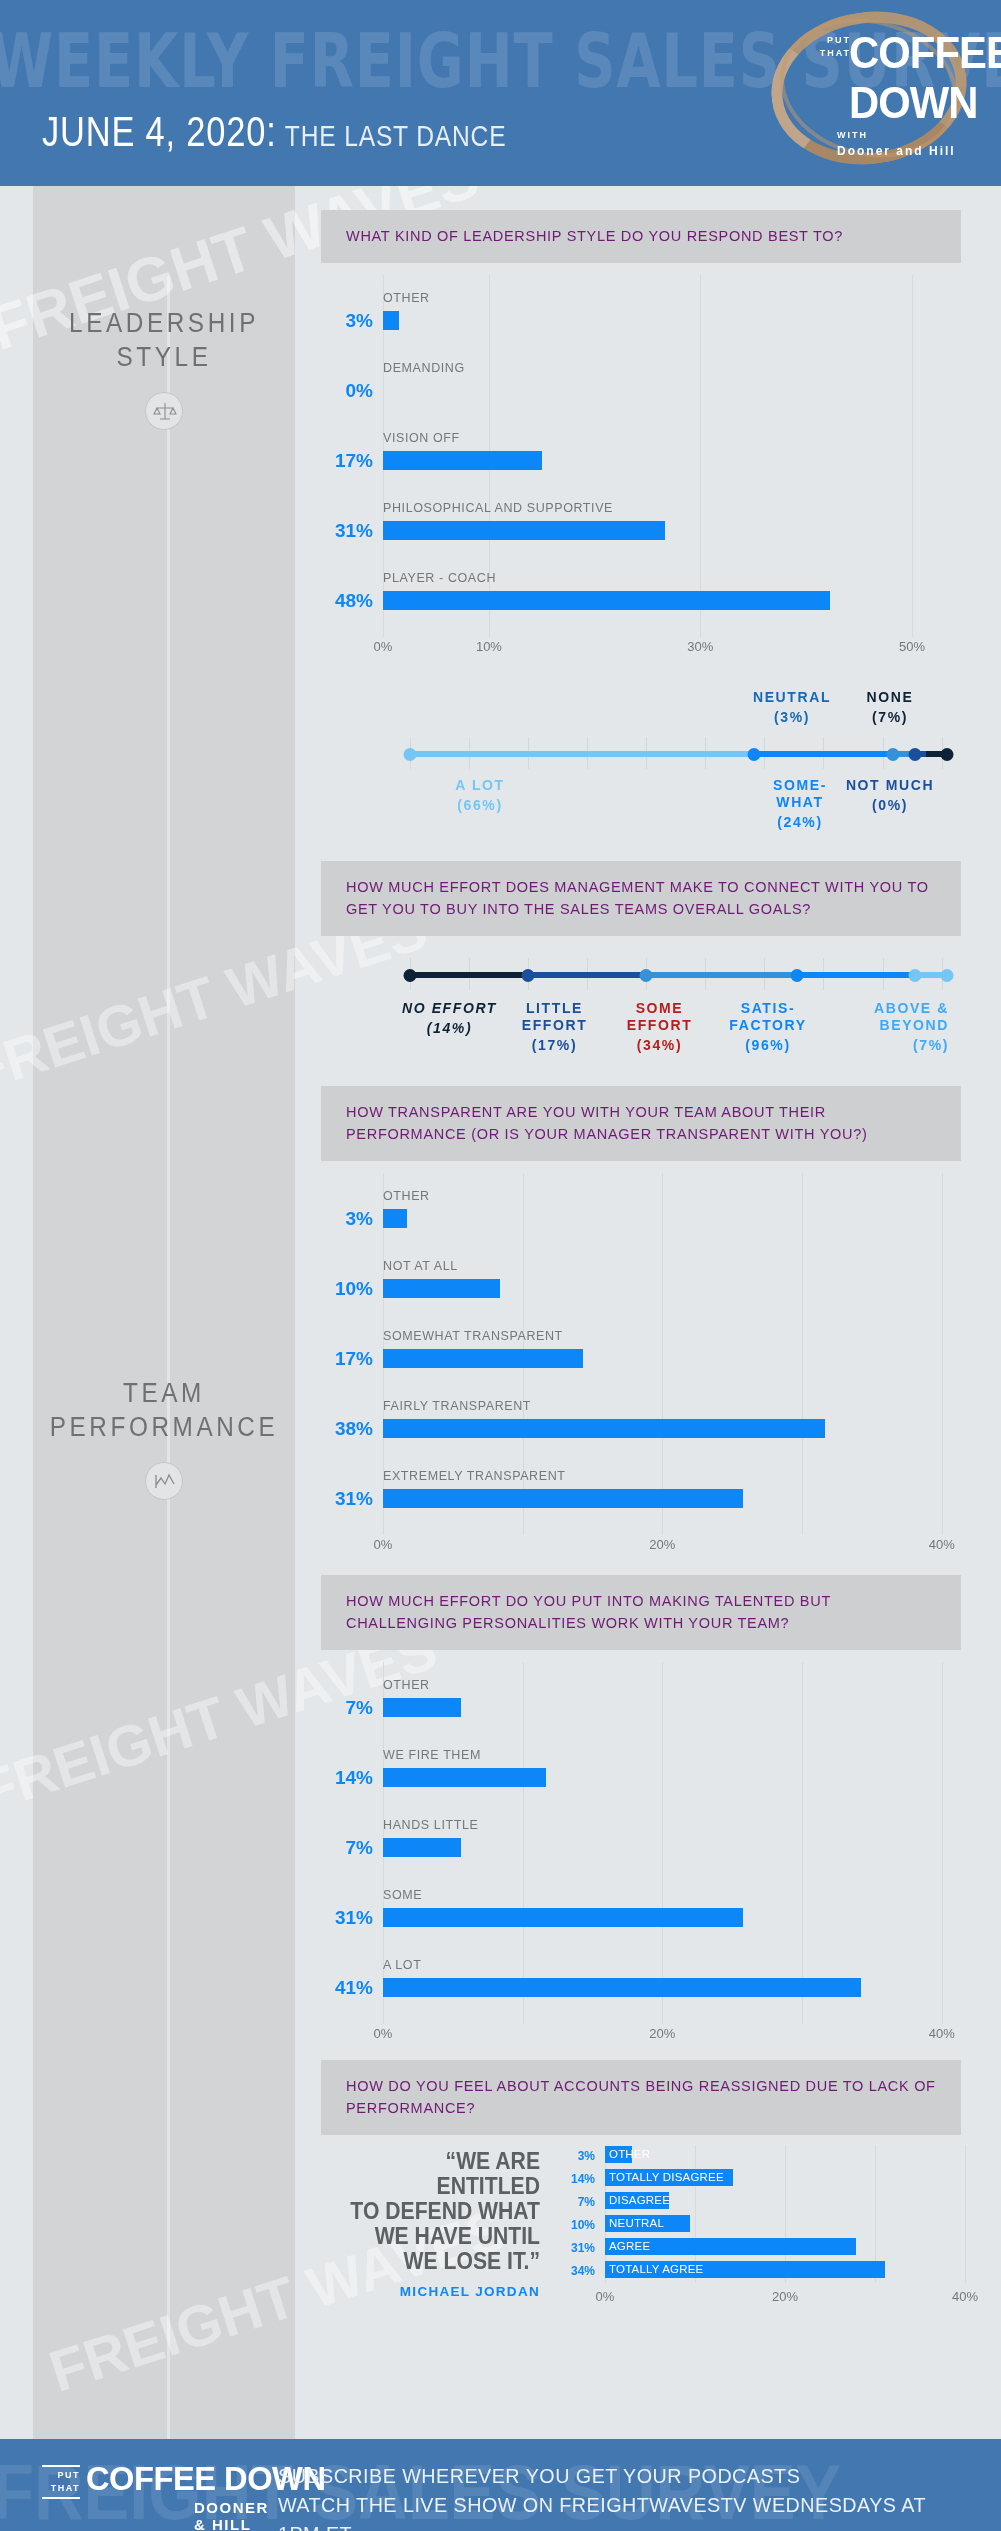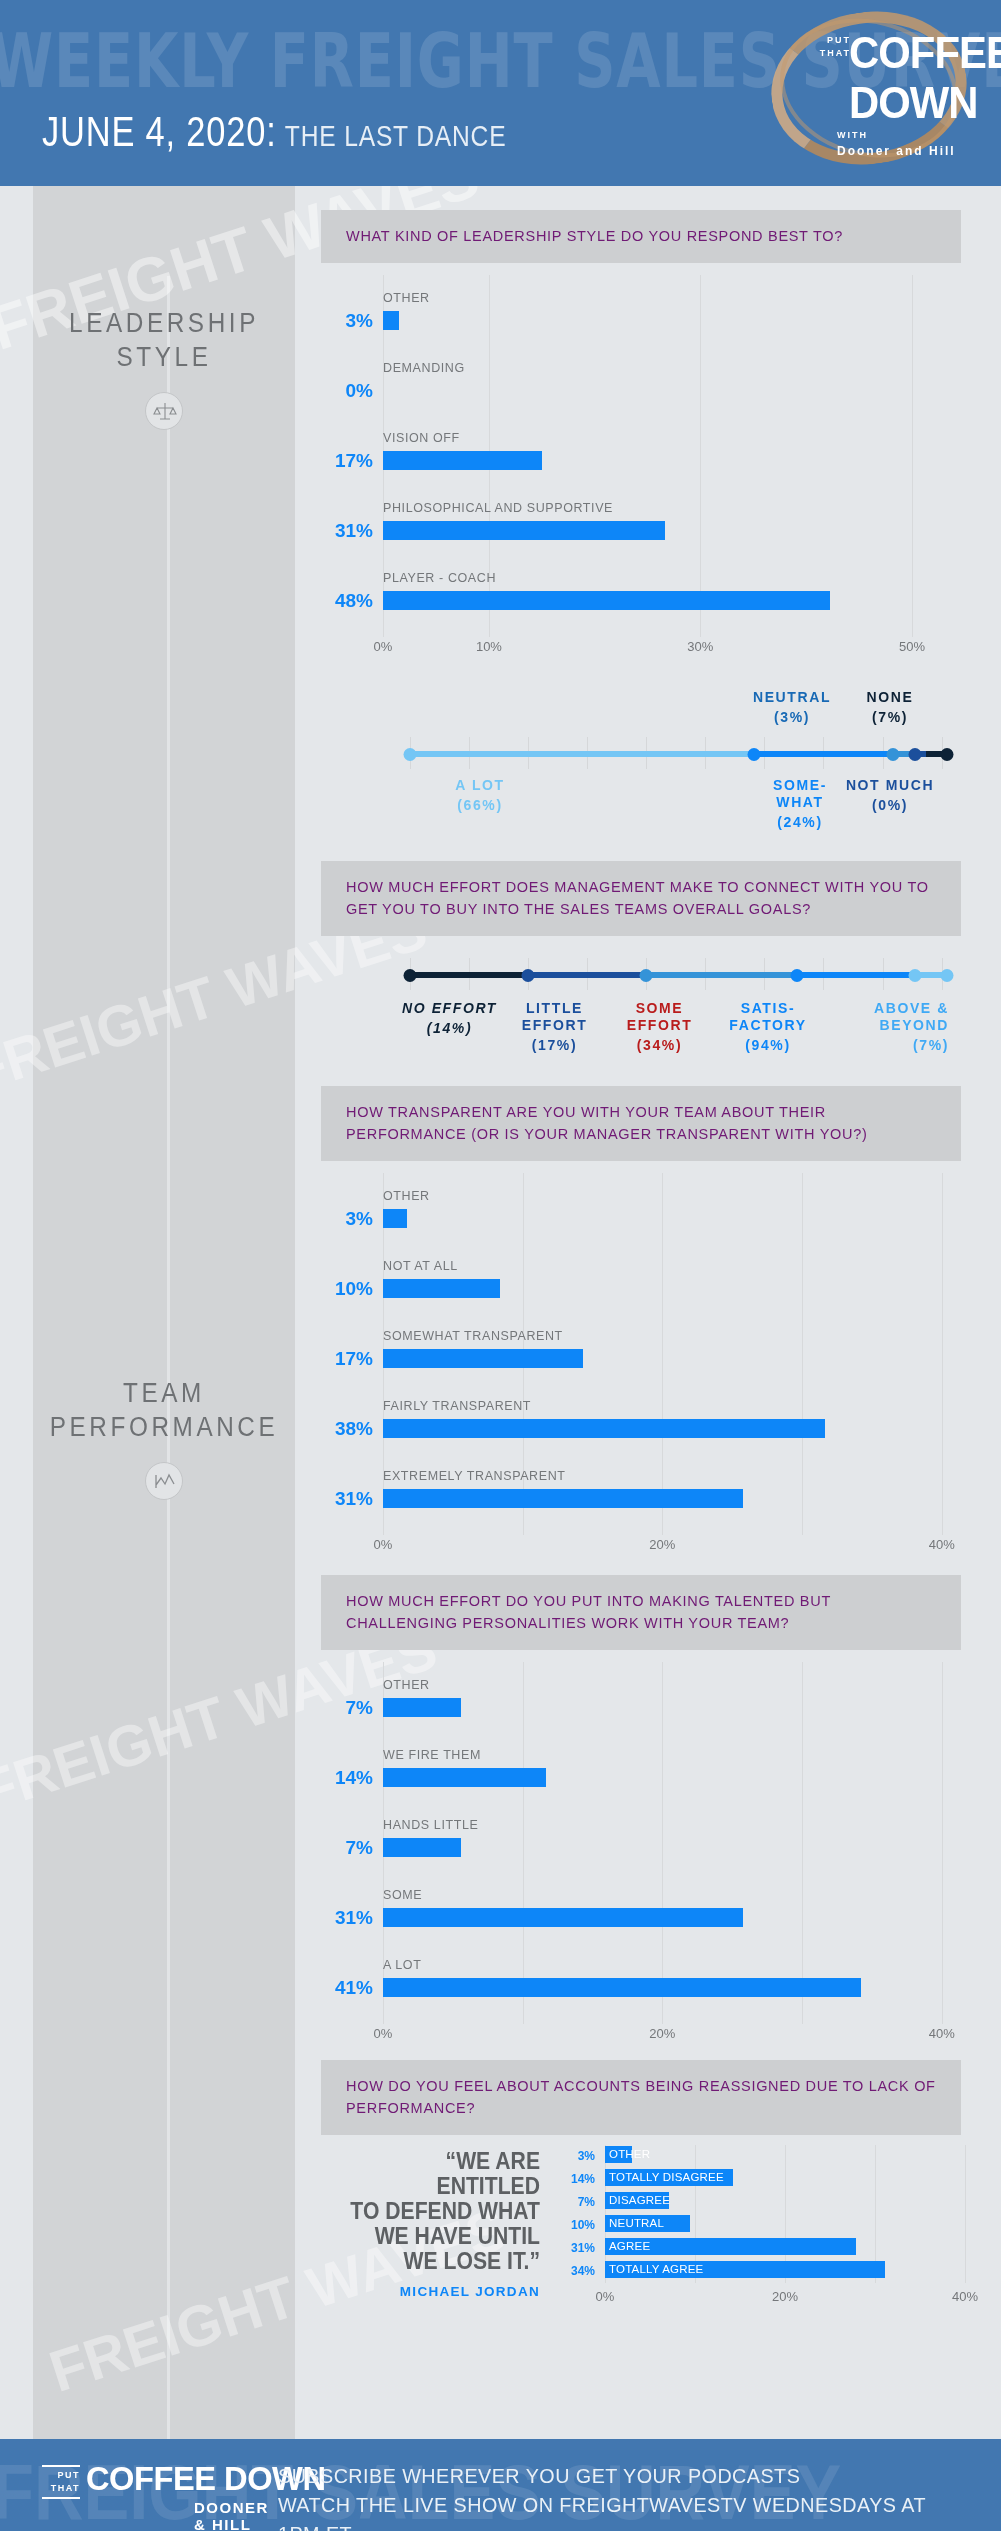--- a/index.html
+++ b/index.html
@@ -409,21 +409,21 @@
       <div class="slab" style="left:177px; top:64px; width:105px; color:#1b4f9c;">
         <div class="nm" style="white-space:pre-line">LITTLE EFFORT</div>
         <div class="vv">(17%)</div>
       </div>
       <div class="slab" style="left:282px; top:64px; width:105px; color:#b91c1c;">
         <div class="nm" style="white-space:pre-line">SOME EFFORT</div>
         <div class="vv">(34%)</div>
       </div>
       <div class="slab" style="left:387px; top:64px; width:112px; color:#0d86f8;">
         <div class="nm" style="white-space:pre-line">SATIS-FACTORY</div>
-        <div class="vv">(94%)</div>
+        <div class="vv">(96%)</div>
       </div>
       <div class="slab" style="left:499px; top:64px; width:125px; color:#3fa9f5;text-align:right;">
         <div class="nm" style="white-space:pre-line">ABOVE &amp; BEYOND</div>
         <div class="vv">(7%)</div>
       </div>
     </div>
 
     <div class="qband">HOW TRANSPARENT ARE YOU WITH YOUR TEAM ABOUT THEIR PERFORMANCE (OR IS YOUR MANAGER TRANSPARENT WITH YOU?)</div>
     <div class="chart">
       <div class="grid">

